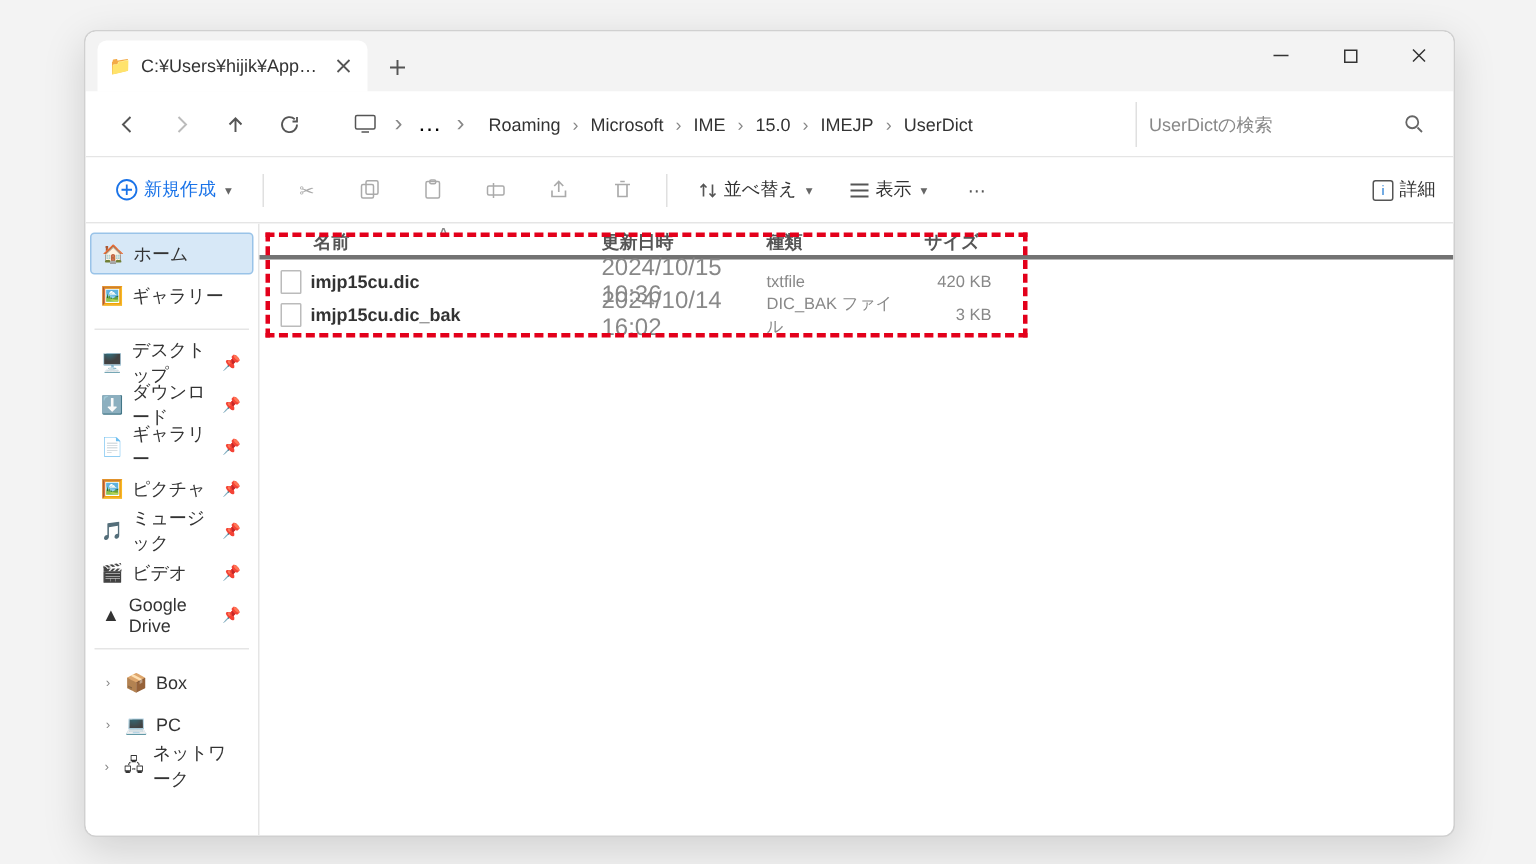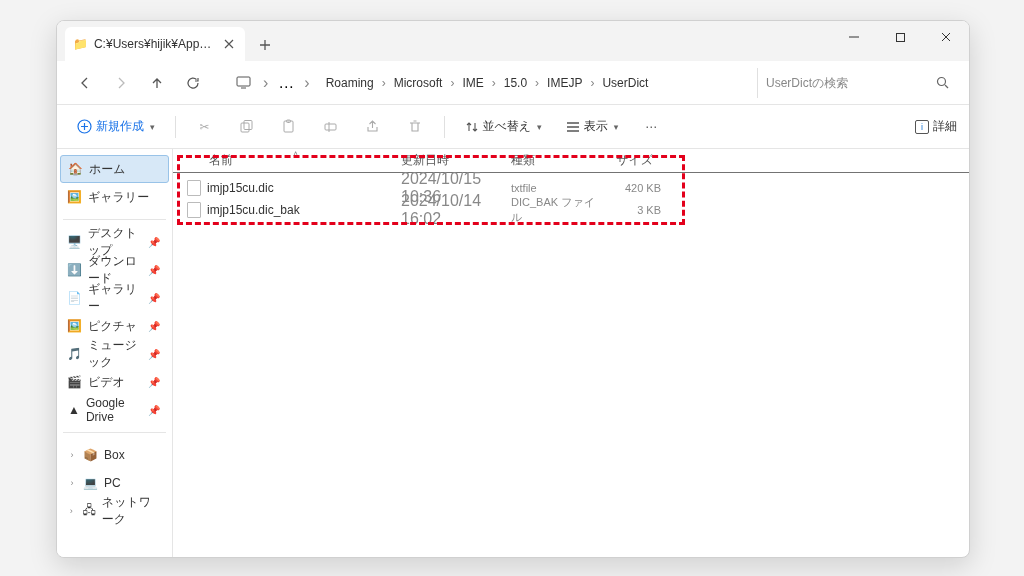--- a/index.html
+++ b/index.html
@@ -42,31 +42,31 @@
   .body { flex: 1; display: flex; overflow: hidden; }
   .sidebar { width: 116px; border-right: 1px solid #e5e5e5; background: #fff; padding-top: 6px; font-size: 12px; overflow-y: auto; }
   .side-item { height: 28px; display: flex; align-items: center; gap: 6px; padding: 0 8px; color: #333; border-radius: 3px; margin: 0 3px; position: relative; }
   .side-item.active { background: #d7e8f7; border:1px solid #99c3e8; }
   .side-item .pin { margin-left: auto; color: #888; font-size: 10px; }
   .side-item .ico { width: 14px; display: flex; justify-content: center; }
   .side-expand { width:8px; text-align:center; color:#888; font-size:9px; margin-right:2px;}
   .sidegroup-sep { height: 1px; background: #e5e5e5; margin: 8px 6px; }
 
   .filepane { flex: 1; display: flex; flex-direction: column; font-size: 12px; color: #333; }
-  .col-headers { height: 24px; display: flex; align-items: center; border-bottom: 1px solid #737373; padding-left: 14px; color: #555; position: relative; }
+  .col-headers { height: 24px; display: flex; align-items: flex-end; border-bottom: 3px solid #737373; padding-left: 14px; color: #555; position: relative; font-weight: bold; }
   .col { padding-right: 8px; }
   .col-name { width: 214px; display:flex; align-items:center; gap:6px;}
   .col-date { width: 110px; }
   .col-type { width: 94px; }
   .col-size { width: 56px; text-align: right; }
   .sort-ind { position: absolute; left: 120px; top: 0px; font-size: 9px; color: #888; }
 
   .filelist { flex: 1; position: relative; padding-top: 4px; }
   .row { height: 22px; display: flex; align-items: center; padding-left: 14px; color: #555; }
-  .row .name { width: 214px; display: flex; align-items: center; gap: 6px; color: #333; }
+  .row .name { width: 214px; display: flex; align-items: center; gap: 6px; color: #333; font-weight: bold; }
   .row .date { width: 110px; color: #888; font-size: 16px; }
   .row .type { width: 94px; color: #888; font-size: 11px; }
   .row .size { width: 56px; text-align: right; color: #888; font-size: 11px; }
   .file-ic { width: 14px; height: 16px; border: 1px solid #bbb; border-radius: 1px; position: relative; background: #fff; }
 
   .highlight-box { position: absolute; border: 3px dashed #e3001b; pointer-events: none; }
 
   
   .statusbar { height: 24px; border-top: 1px solid #e5e5e5; display: flex; align-items: center; padding: 0 10px; font-size: 11px; color: #555; background: #fff; }
   .viewtoggles { margin-left: auto; display: flex; gap: 4px; }

